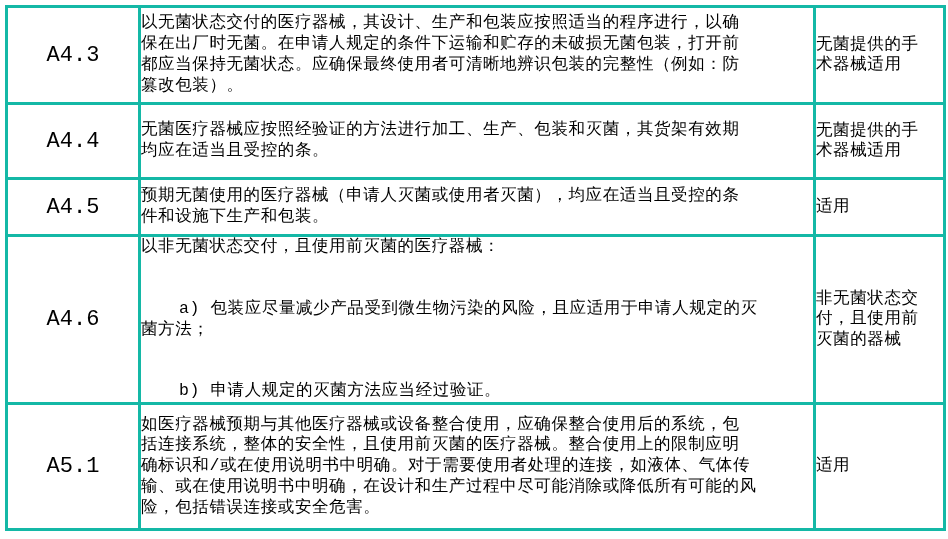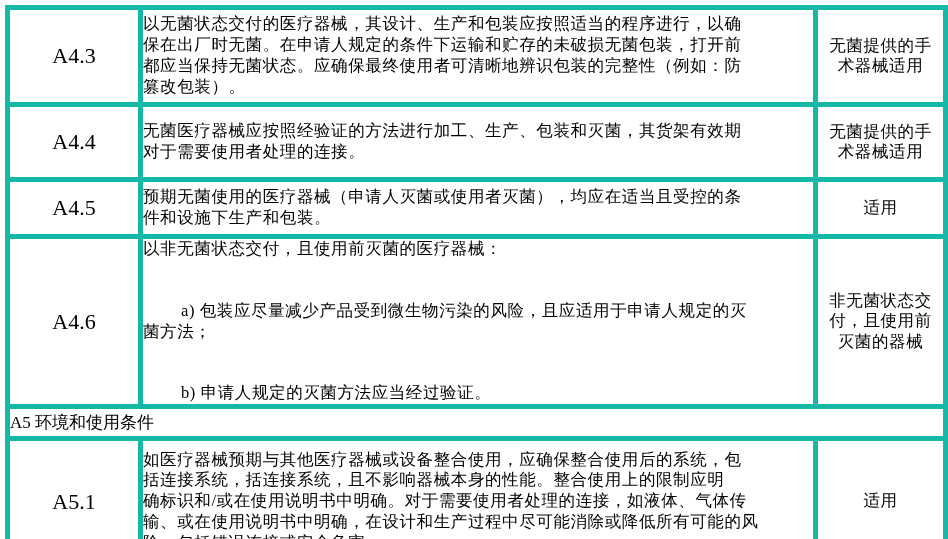--- a/index.html
+++ b/index.html
@@ -19,38 +19,38 @@
     font-family: "Liberation Serif", "DejaVu Serif", serif;
     color: #000000;
   }
   table.req-table {
     border-collapse: collapse;
     table-layout: fixed;
     width: 938px;
     border: 2px solid #000000;
   }
   table.req-table td {
-    border: 5px solid #14b8a6;
+    border: 3px solid #14b8a6;
     vertical-align: middle;
     padding: 0;
     overflow: hidden;
+    font-family: Liberation Mono, monospace;
   }
   col.c-id   { width: 133px; }
   col.c-req  { width: 675px; }
   col.c-app  { width: 130px; }
 
   td.cell-id {
     text-align: center;
     font-size: 22px;
   }
   td.cell-req {
     padding: 3px 4px 3px 9px;
   }
   td.cell-app {
-    text-align: center;
     padding: 2px 2px;
   }
   td.section-cell {
     text-align: left;
     padding: 2px 2px 2px 7px;
     font-size: 17px;
     white-space: nowrap;
   }
   .req-line {
     font-size: 16.5px;
@@ -91,21 +91,21 @@
           </td>
           <td class="cell-app">
             <div class="app-line">无菌提供的手</div>
             <div class="app-line">术器械适用</div>
           </td>
         </tr>
         <tr style="height: 75px;">
           <td class="cell-id">A4.4</td>
           <td class="cell-req">
             <div class="req-line">无菌医疗器械应按照经验证的方法进行加工、生产、包装和灭菌，其货架有效期</div>
-            <div class="req-line">对于需要使用者处理的连接。</div>
+            <div class="req-line">均应在适当且受控的条。</div>
           </td>
           <td class="cell-app">
             <div class="app-line">无菌提供的手</div>
             <div class="app-line">术器械适用</div>
           </td>
         </tr>
         <tr style="height: 57px;">
           <td class="cell-id">A4.5</td>
           <td class="cell-req">
             <div class="req-line">预期无菌使用的医疗器械（申请人灭菌或使用者灭菌），均应在适当且受控的条</div>
@@ -122,28 +122,25 @@
             <div class="req-line indent">a) 包装应尽量减少产品受到微生物污染的风险，且应适用于申请人规定的灭</div>
             <div class="req-line">菌方法；</div>
             <div class="req-line indent">b) 申请人规定的灭菌方法应当经过验证。</div>
           </td>
           <td class="cell-app">
             <div class="app-line">非无菌状态交</div>
             <div class="app-line">付，且使用前</div>
             <div class="app-line">灭菌的器械</div>
           </td>
         </tr>
-        <tr style="height: 32px;">
-          <td colspan="3" class="section-cell">A5 环境和使用条件</td>
-        </tr>
         <tr style="height: 126px;">
           <td class="cell-id">A5.1</td>
           <td class="cell-req">
             <div class="req-line">如医疗器械预期与其他医疗器械或设备整合使用，应确保整合使用后的系统，包</div>
-            <div class="req-line">括连接系统，括连接系统，且不影响器械本身的性能。整合使用上的限制应明</div>
+            <div class="req-line">括连接系统，整体的安全性，且使用前灭菌的医疗器械。整合使用上的限制应明</div>
             <div class="req-line">确标识和/或在使用说明书中明确。对于需要使用者处理的连接，如液体、气体传</div>
             <div class="req-line">输、或在使用说明书中明确，在设计和生产过程中尽可能消除或降低所有可能的风</div>
             <div class="req-line">险，包括错误连接或安全危害。</div>
           </td>
           <td class="cell-app">
             <div class="app-line">适用</div>
           </td>
         </tr>
       </tbody>
   </table>

